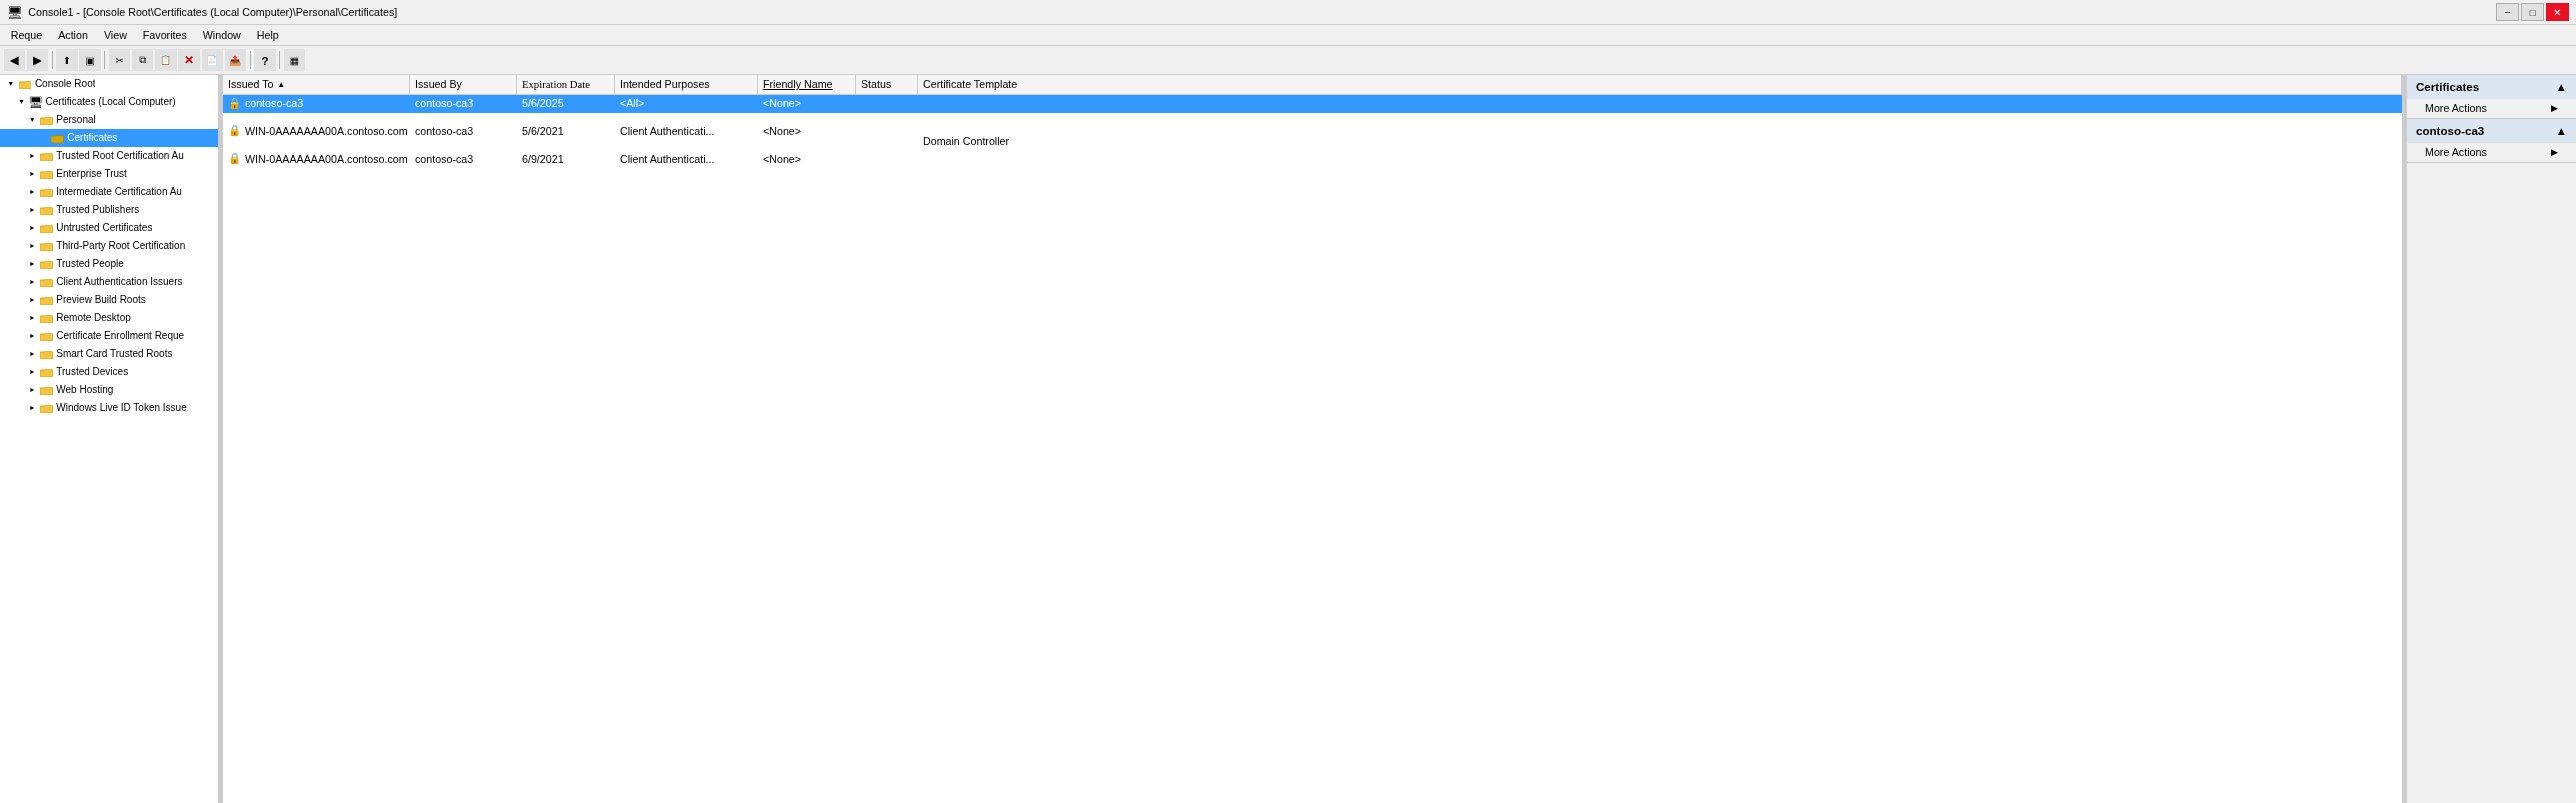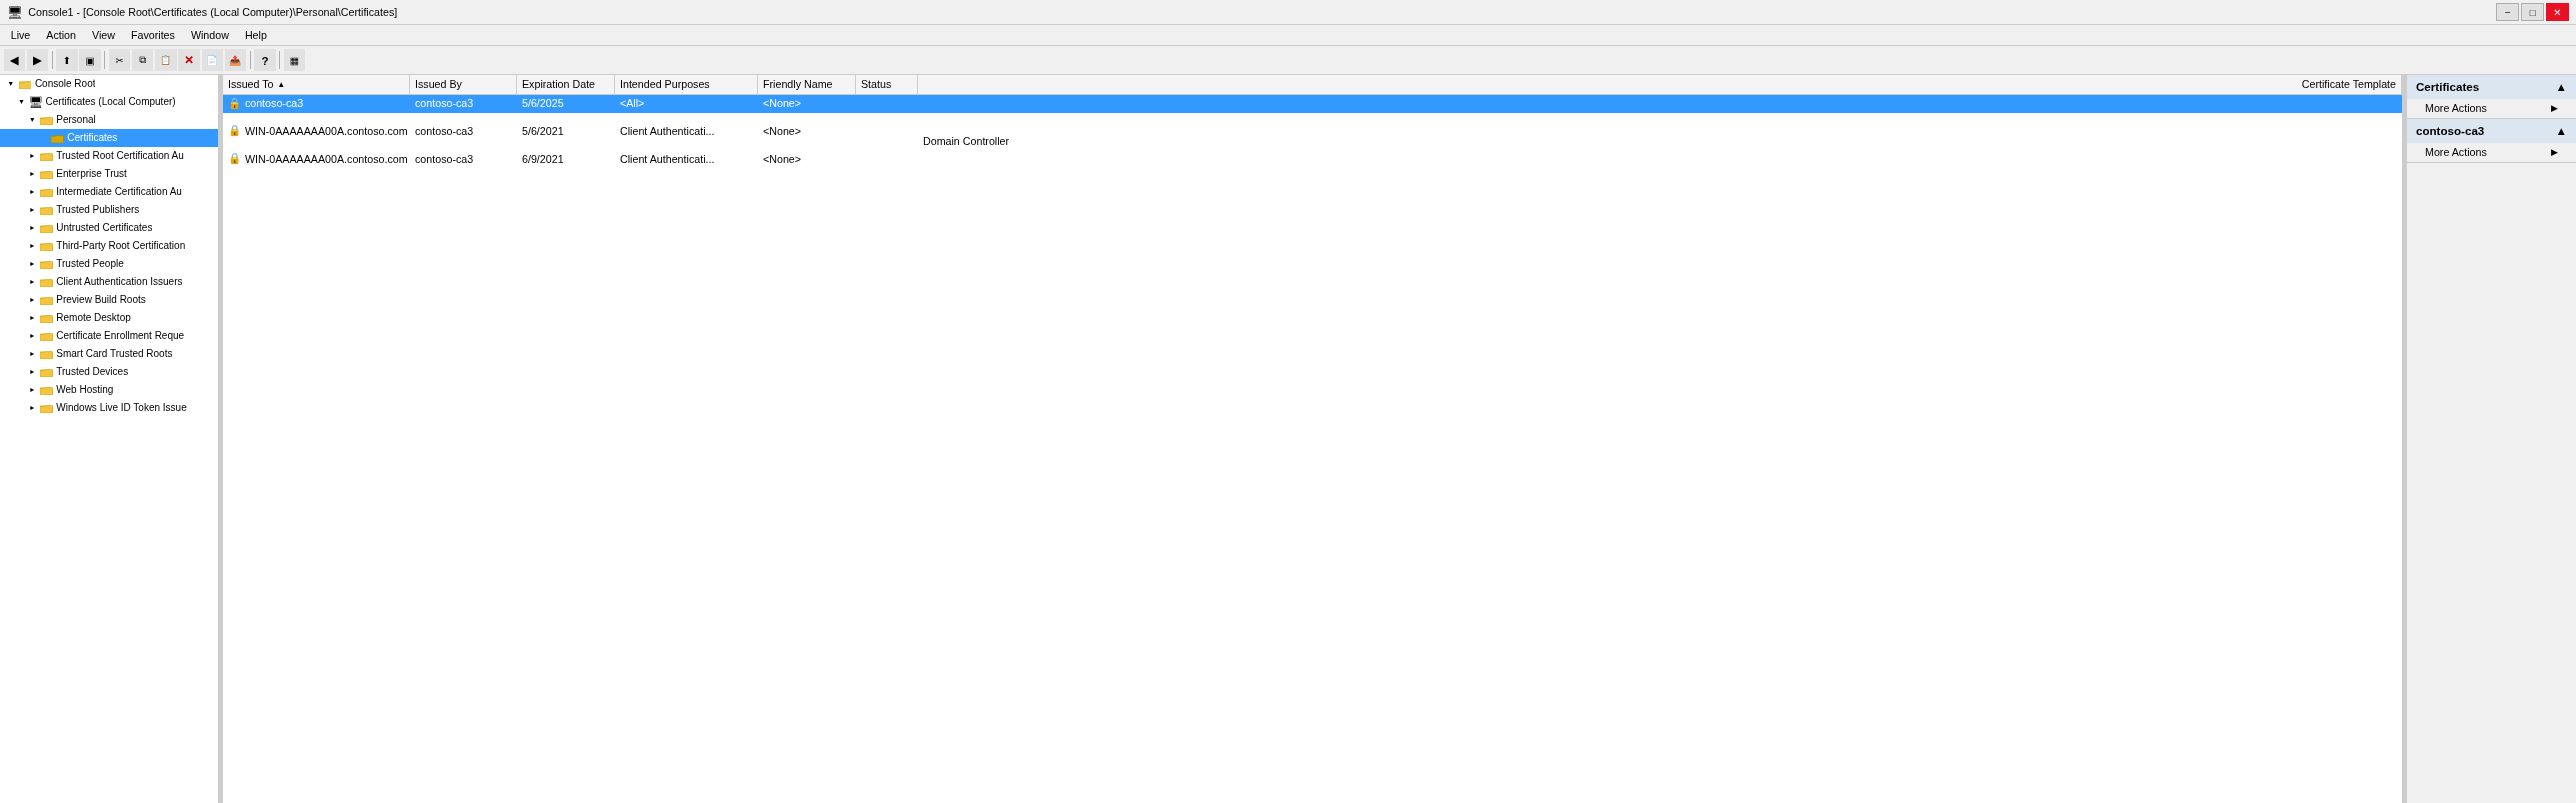--- a/index.html
+++ b/index.html
@@ -213,21 +213,21 @@
     <span>Console1 - [Console Root\Certificates (Local Computer)\Personal\Certificates]</span>
   </div>
   <div class="title-bar-buttons">
     <button class="title-btn">−</button>
     <button class="title-btn">□</button>
     <button class="title-btn" style="background:#e81123;color:white;border-color:#e81123;">✕</button>
   </div>
 </div>
 
 <div class="menu-bar">
-  <span class="menu-item">Live</span>
+  <span class="menu-item">Reque</span>
   <span class="menu-item">Action</span>
   <span class="menu-item">View</span>
   <span class="menu-item">Favorites</span>
   <span class="menu-item">Window</span>
   <span class="menu-item">Help</span>
 </div>
 
 <div class="toolbar">
   <button class="toolbar-btn" title="Back">◀</button>
   <button class="toolbar-btn" title="Forward">▶</button>
@@ -461,33 +461,33 @@
   <div class="list-panel">
 
     <div class="list-header">
       <div class="col-header" style="width:187px;">
         <span>Issued To</span>
         <span class="col-sort-arrow">▲</span>
       </div>
       <div class="col-header" style="width:107px;">
         <span>Issued By</span>
       </div>
-      <div class="col-header" style="width:98px;">
+      <div class="col-header" style="width:98px;font-family:Liberation Serif, serif;">
         <span>Expiration Date</span>
       </div>
       <div class="col-header" style="width:143px;text-align:center;">
         <span>Intended Purposes</span>
       </div>
-      <div class="col-header" style="width:98px;">
+      <div class="col-header" style="width:98px;text-decoration:underline;">
         <span>Friendly Name</span>
       </div>
       <div class="col-header" style="width:62px;">
         <span>Status</span>
       </div>
-      <div class="col-header" style="flex:1;justify-content:flex-end;">
+      <div class="col-header" style="flex:1;">
         <span>Certificate Template</span>
       </div>
     </div>
 
     <div class="list-body">
 
       <div class="list-row selected">
         <div class="list-cell" style="width:187px;">
           <span style="margin-right:3.6px; font-size:10.7px;">🔒</span>
           <span>contoso-ca3</span>

